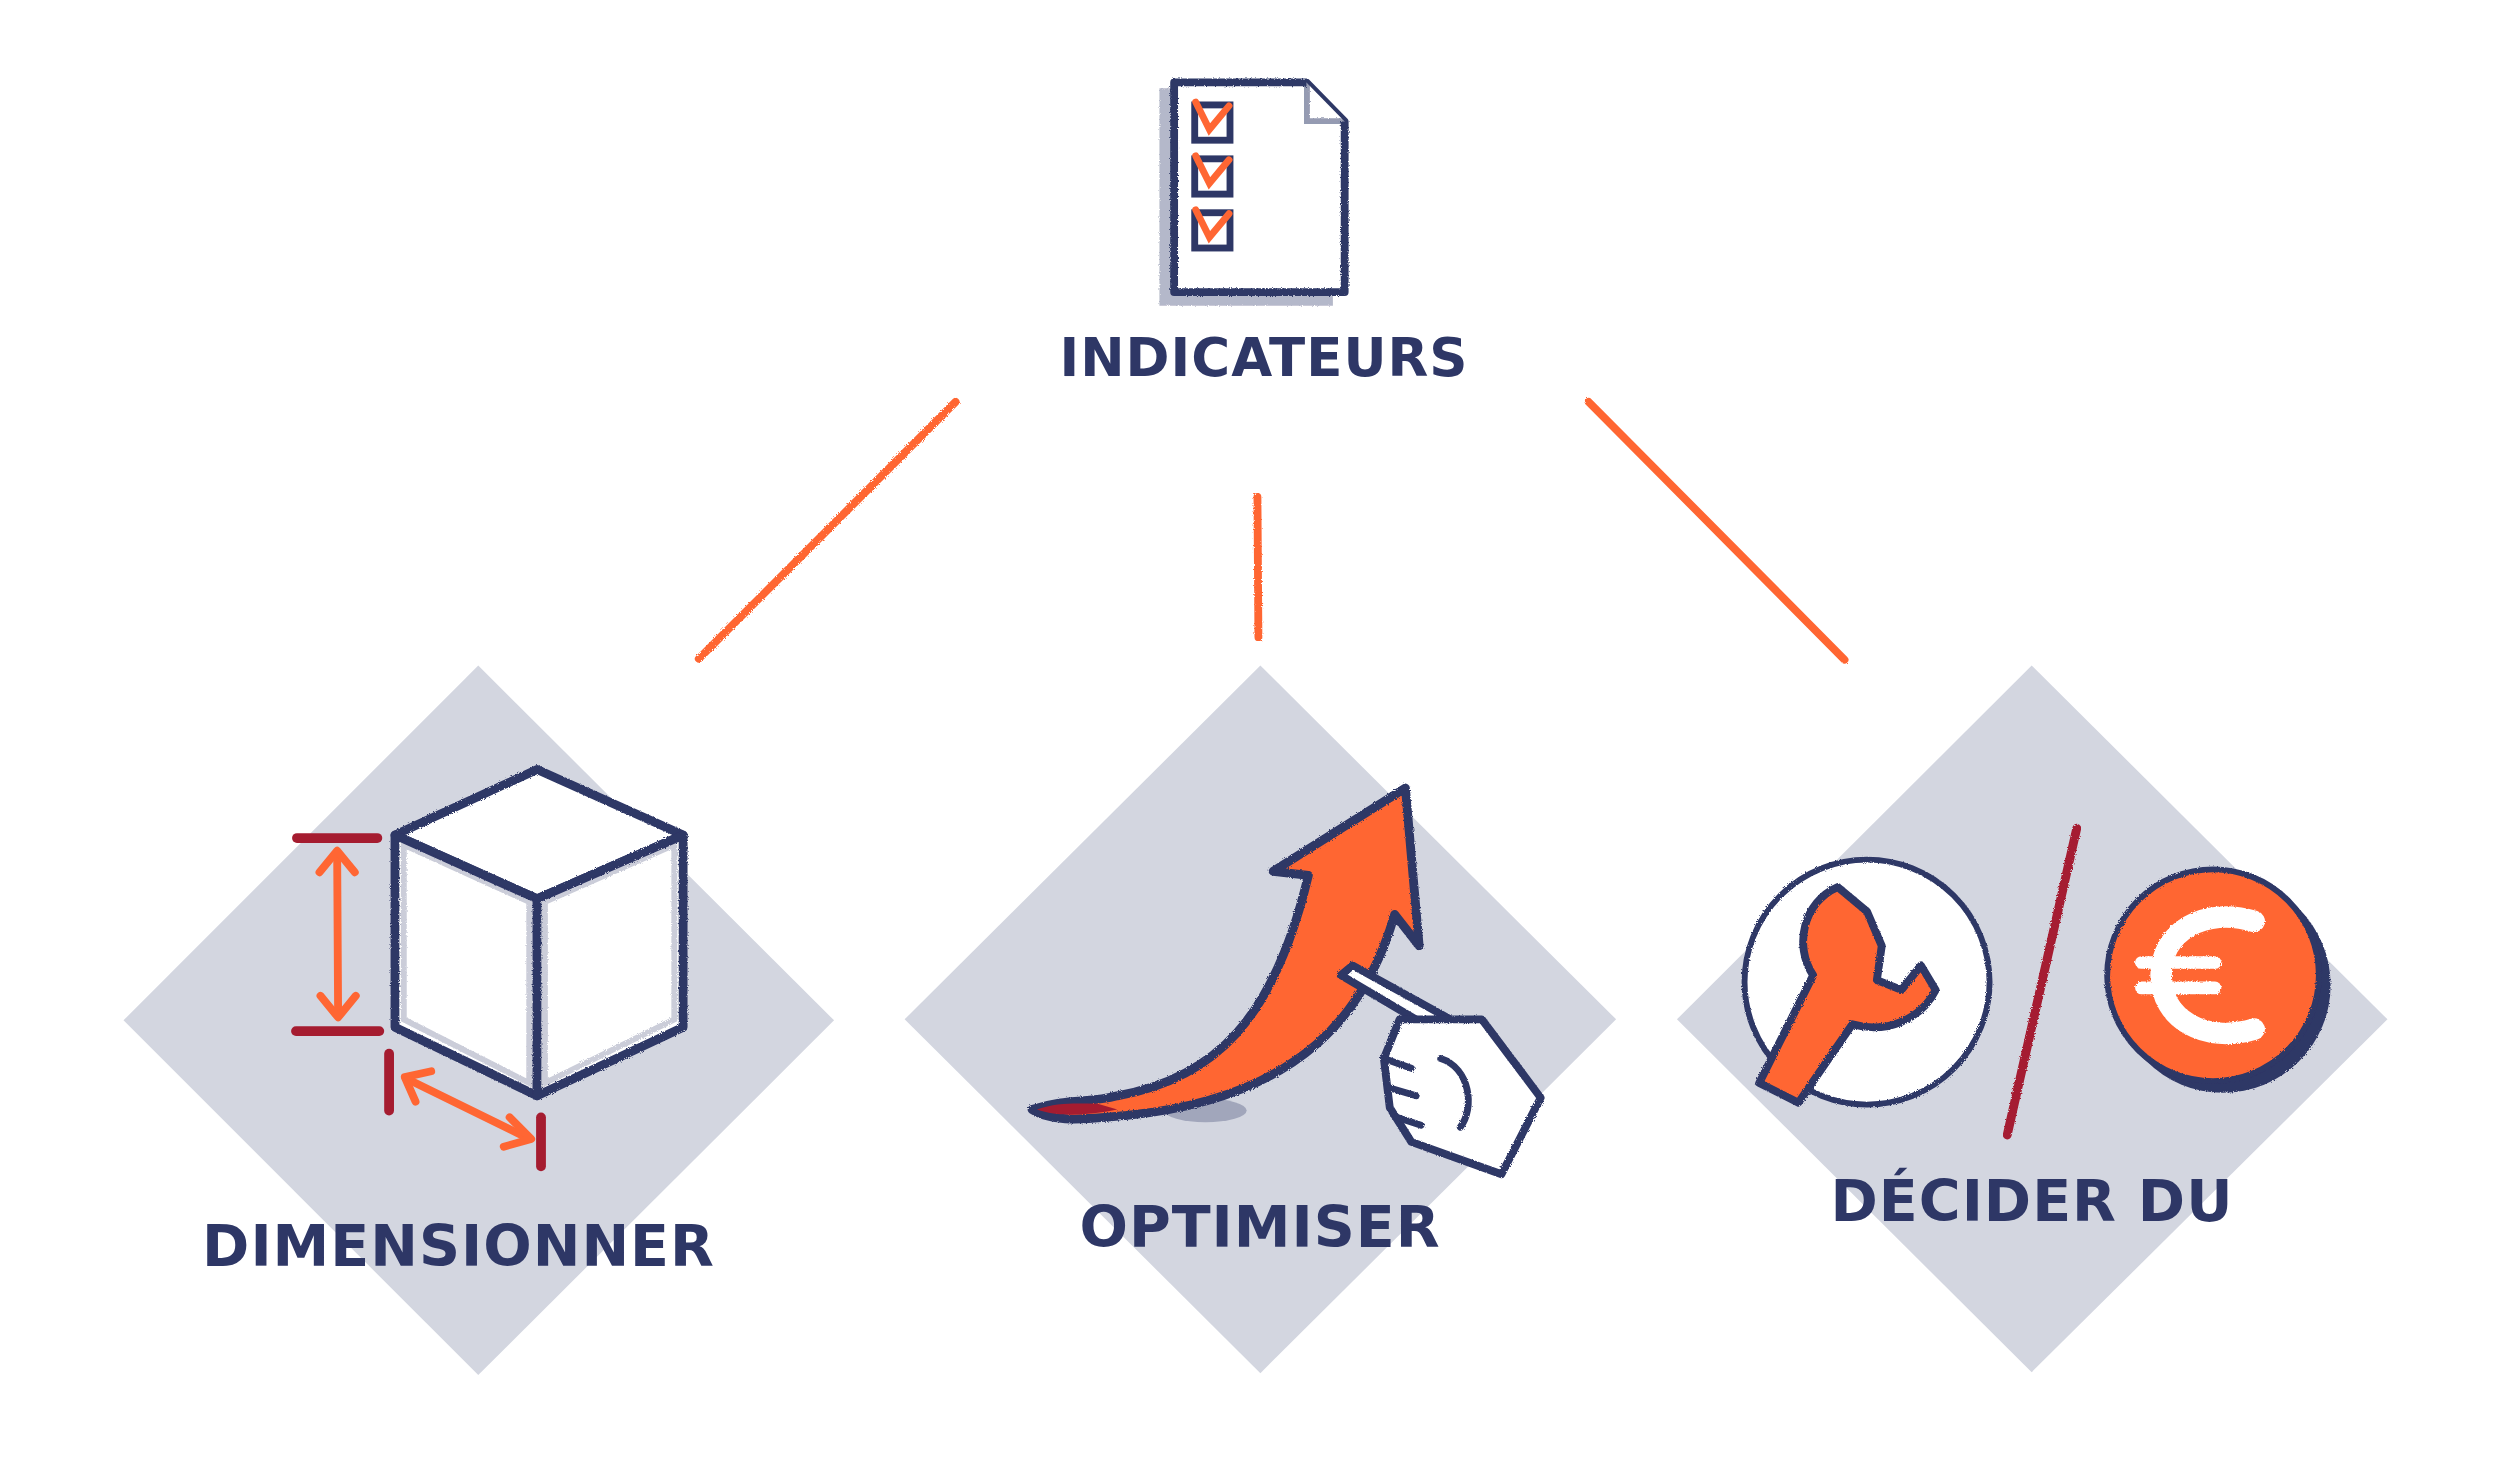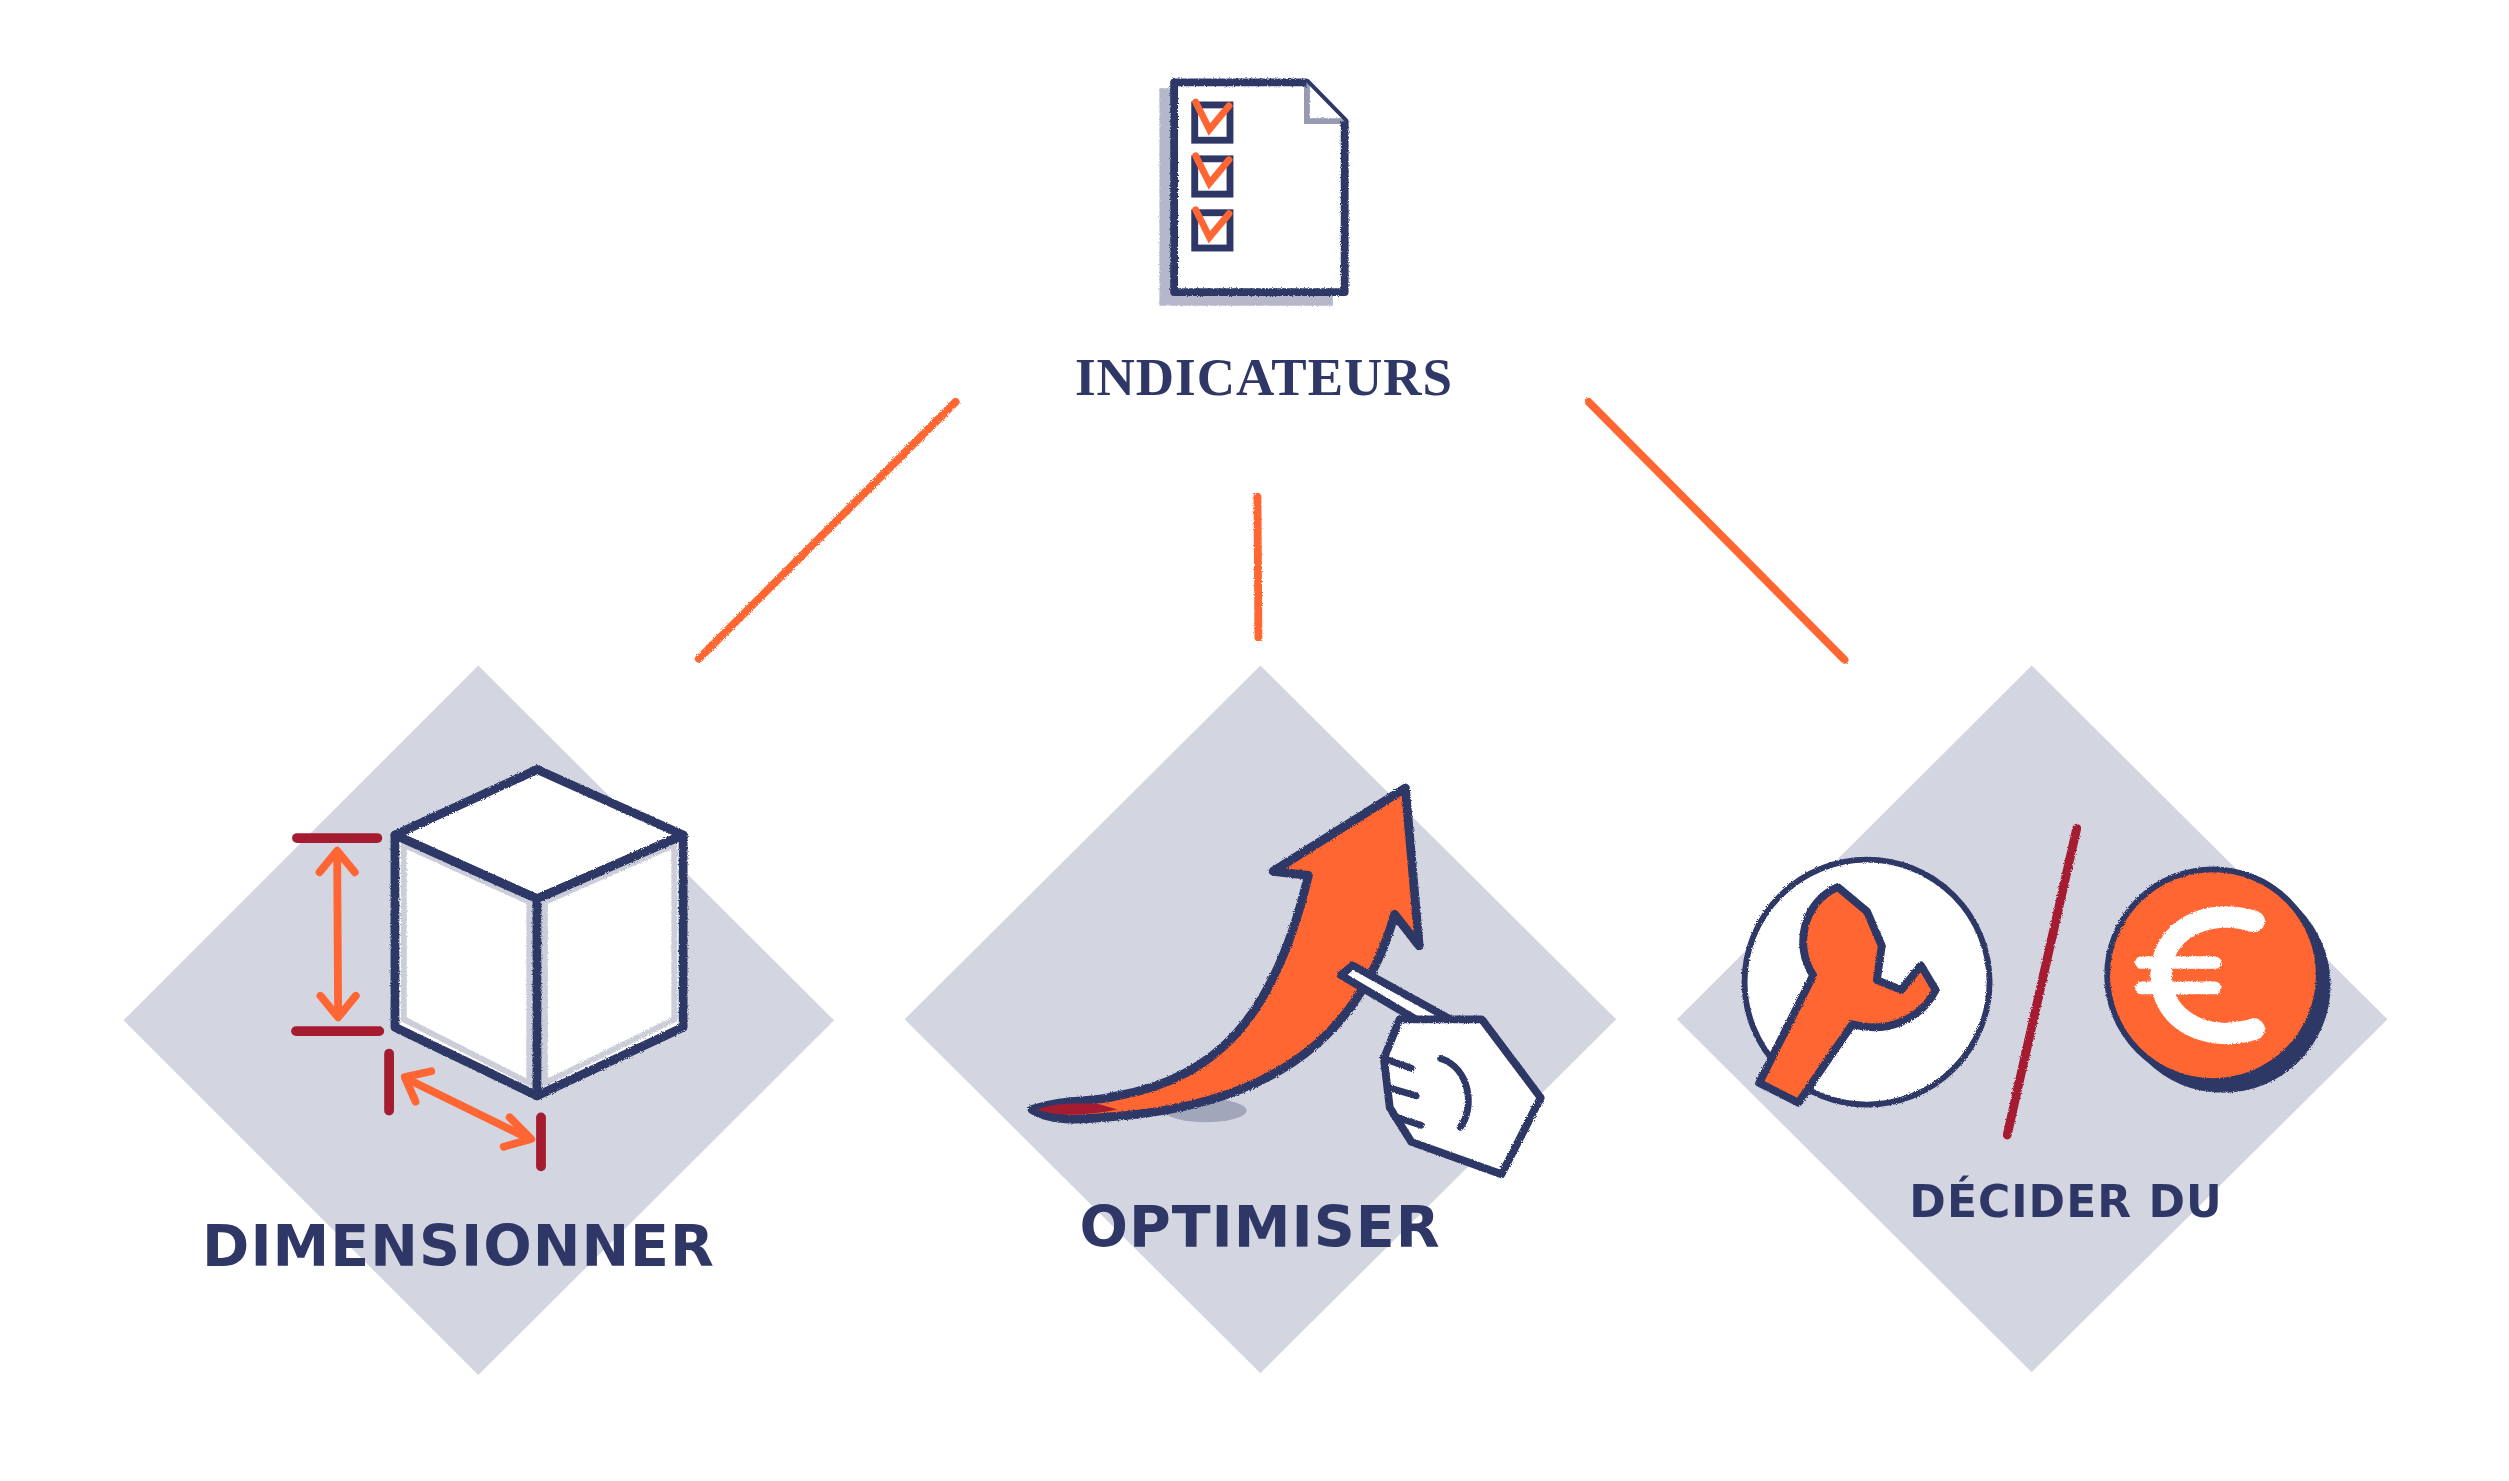--- a/index.html
+++ b/index.html
@@ -8,24 +8,24 @@
   .label {
     position: absolute;
     font-family: "DejaVu Sans", sans-serif;
     font-weight: bold;
     color: #2E3766;
     text-align: center;
     letter-spacing: 1px;
     white-space: nowrap;
   }
   .label .line { display: block; }
-  #title-label { left: 1019px; top: 345px; width: 490px; font-size: 53px; line-height: 65px; font-family: Liberation Serif, serif; }
+  #title-label { left: 1019px; top: 325px; width: 490px; font-size: 53px; line-height: 65px; }
   #label-dim { left: 184px; top: 1211px; width: 549px; font-size: 57px; line-height: 71px; }
   #label-opt { left: 1015px; top: 1192px; width: 490px; font-size: 57px; line-height: 71px; }
-  #label-mob { left: 1738px; top: 1166px; width: 588px; font-size: 44px; line-height: 71px; margin-left: 34px; }
+  #label-mob { left: 1738px; top: 1166px; width: 588px; font-size: 57px; line-height: 71px; }
 </style>
 </head>
 <body>
 
 <svg id="canvas" viewBox="0 0 2560 1512" xmlns="http://www.w3.org/2000/svg">
   <defs>
     <filter id="chalk" x="-5%" y="-5%" width="110%" height="110%">
       <feTurbulence type="fractalNoise" baseFrequency="0.9" numOctaves="2" seed="3" result="n"></feTurbulence>
       <feDisplacementMap in="SourceGraphic" in2="n" scale="3"></feDisplacementMap>
     </filter>

